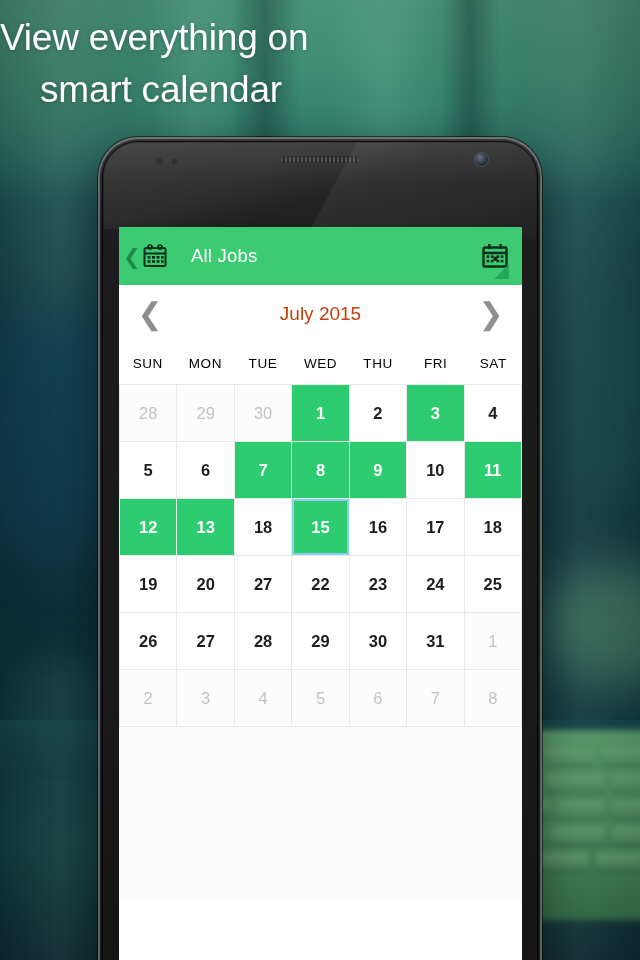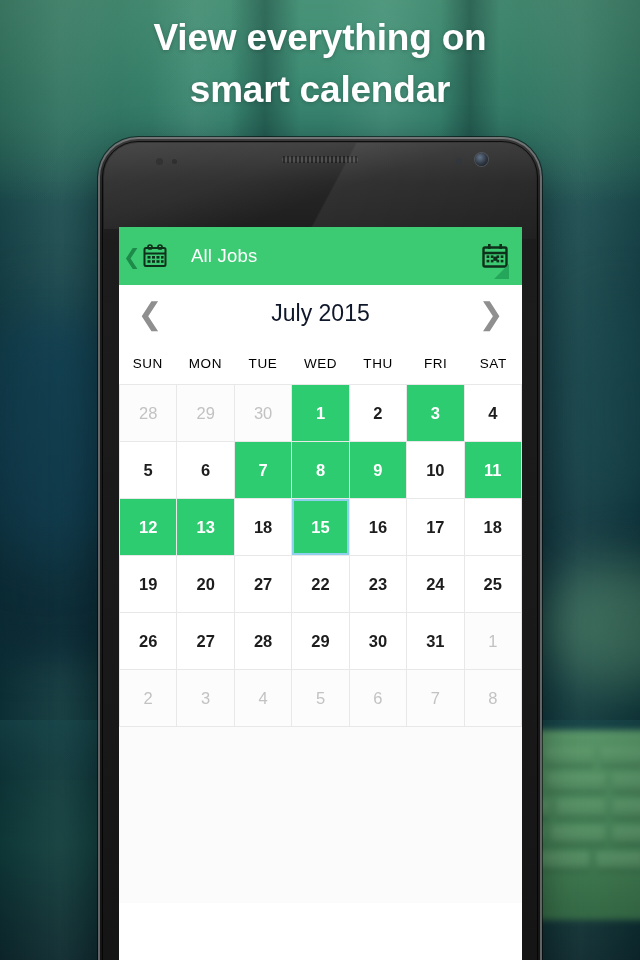--- a/index.html
+++ b/index.html
@@ -60,27 +60,27 @@
     filter:blur(18px);
   }
   .bg-vignette {
     position:absolute; inset:0;
     background:radial-gradient(ellipse at 50% 42%, rgba(0,0,0,0) 42%, rgba(0,0,0,0.32) 100%);
   }
 
   
   #headline {
     position:absolute; left:0; top:12px; width:100%;
-    text-align:center; z-index:6;
+    z-index:6;
     color:#ffffff;
-    font-size:37px; font-weight:bold; line-height:52px;
+    font-size:37px; font-weight:normal; line-height:52px;
     letter-spacing:-0.2px;
     text-shadow:0 1px 4px rgba(0,0,0,.22);
   }
-  #headline .l2 { display:block; }
+  #headline .l2 { display:block;margin-left:40px; }
 
   
   #phone {
     position:absolute; left:98px; top:137px; width:444px; height:880px;
     z-index:5;
     border-radius:40px 40px 34px 34px;
     background:linear-gradient(180deg,#3a3a3a 0%, #262626 5%, #1c1c1c 12%, #191919 60%, #141414 100%);
     box-shadow:
       0 0 0 1px rgba(0,0,0,.55),
       0 18px 45px rgba(0,0,0,.45);
@@ -165,21 +165,21 @@
   }
 
   
   #monthbar {
     height:57px; display:flex; align-items:center;
     background:#ffffff;
   }
   .m-arrow {
     width:62px; text-align:center; color:#8f8f8f; font-size:30px; line-height:1; font-weight:300;
   }
-  .m-title { flex:1; text-align:center; color:#0f172a; font-size:23px; }
+  .m-title { flex:1; text-align:center; color:#c2410c; font-size:19px; }
 
   
   #weekdays {
     height:42px; display:flex; align-items:center; background:#ffffff;
   }
   #weekdays div {
     flex:1; text-align:center; color:#000000; font-size:13.5px; letter-spacing:.6px;
   }
 
   

